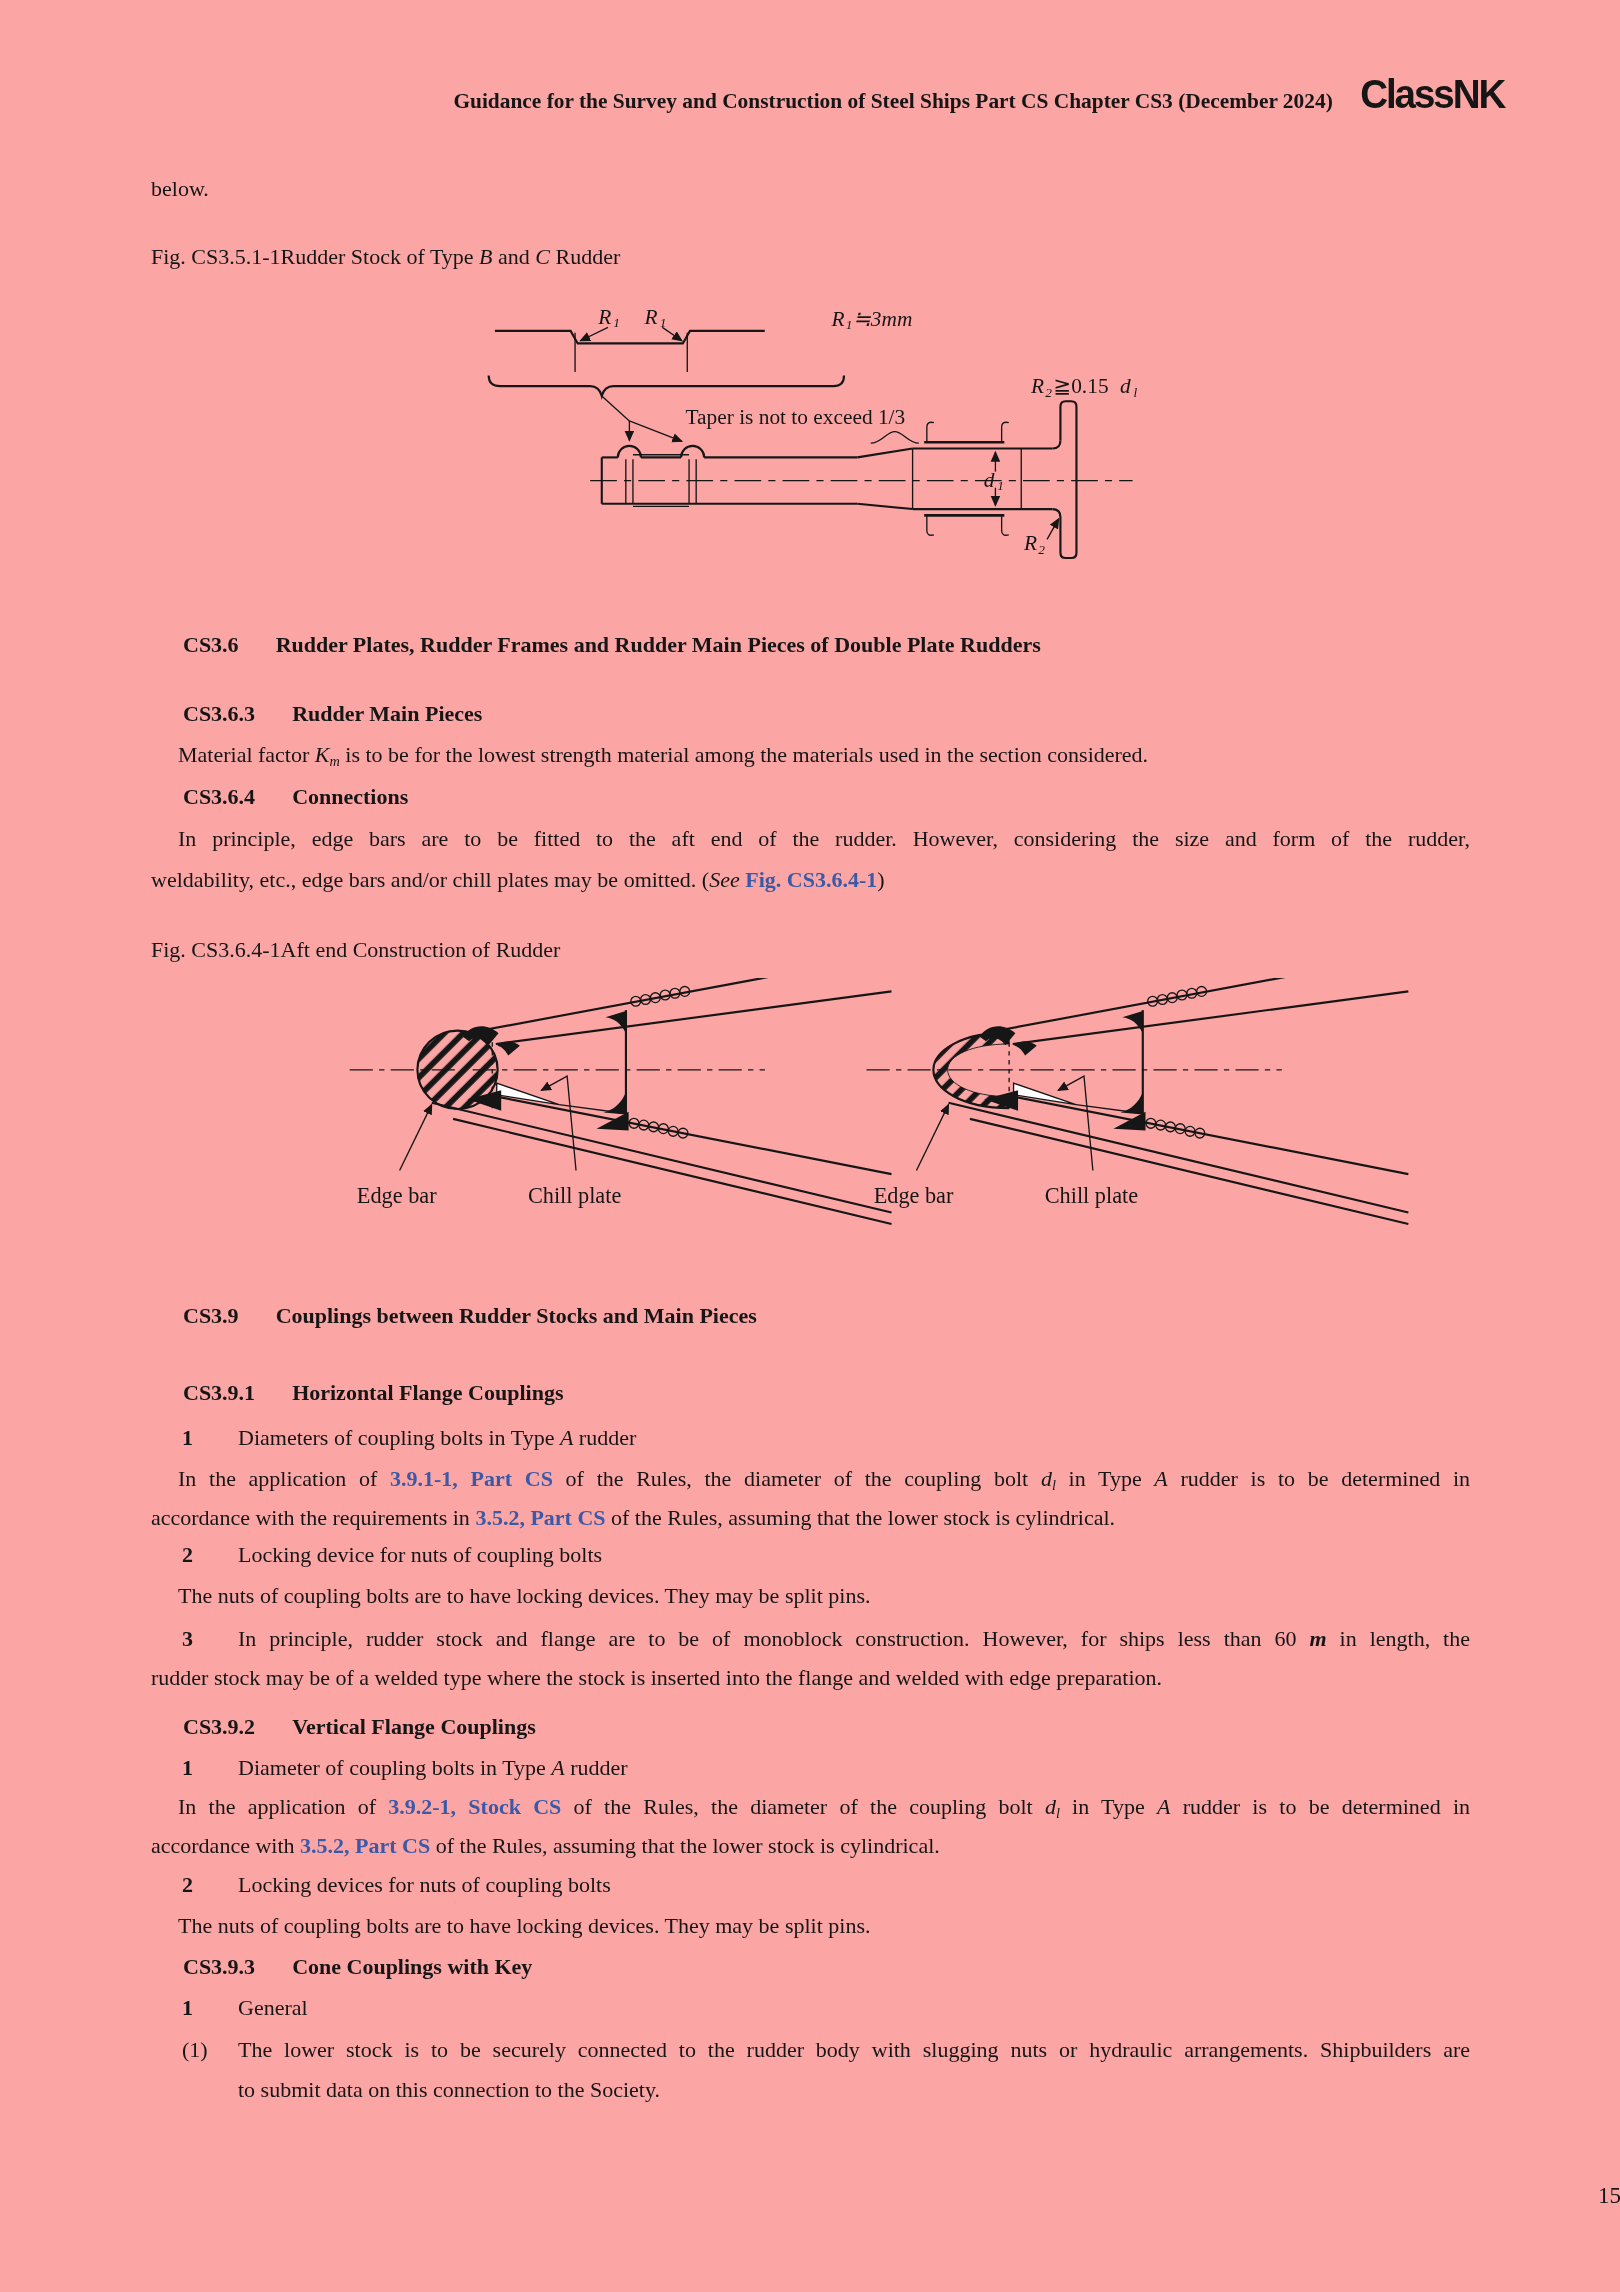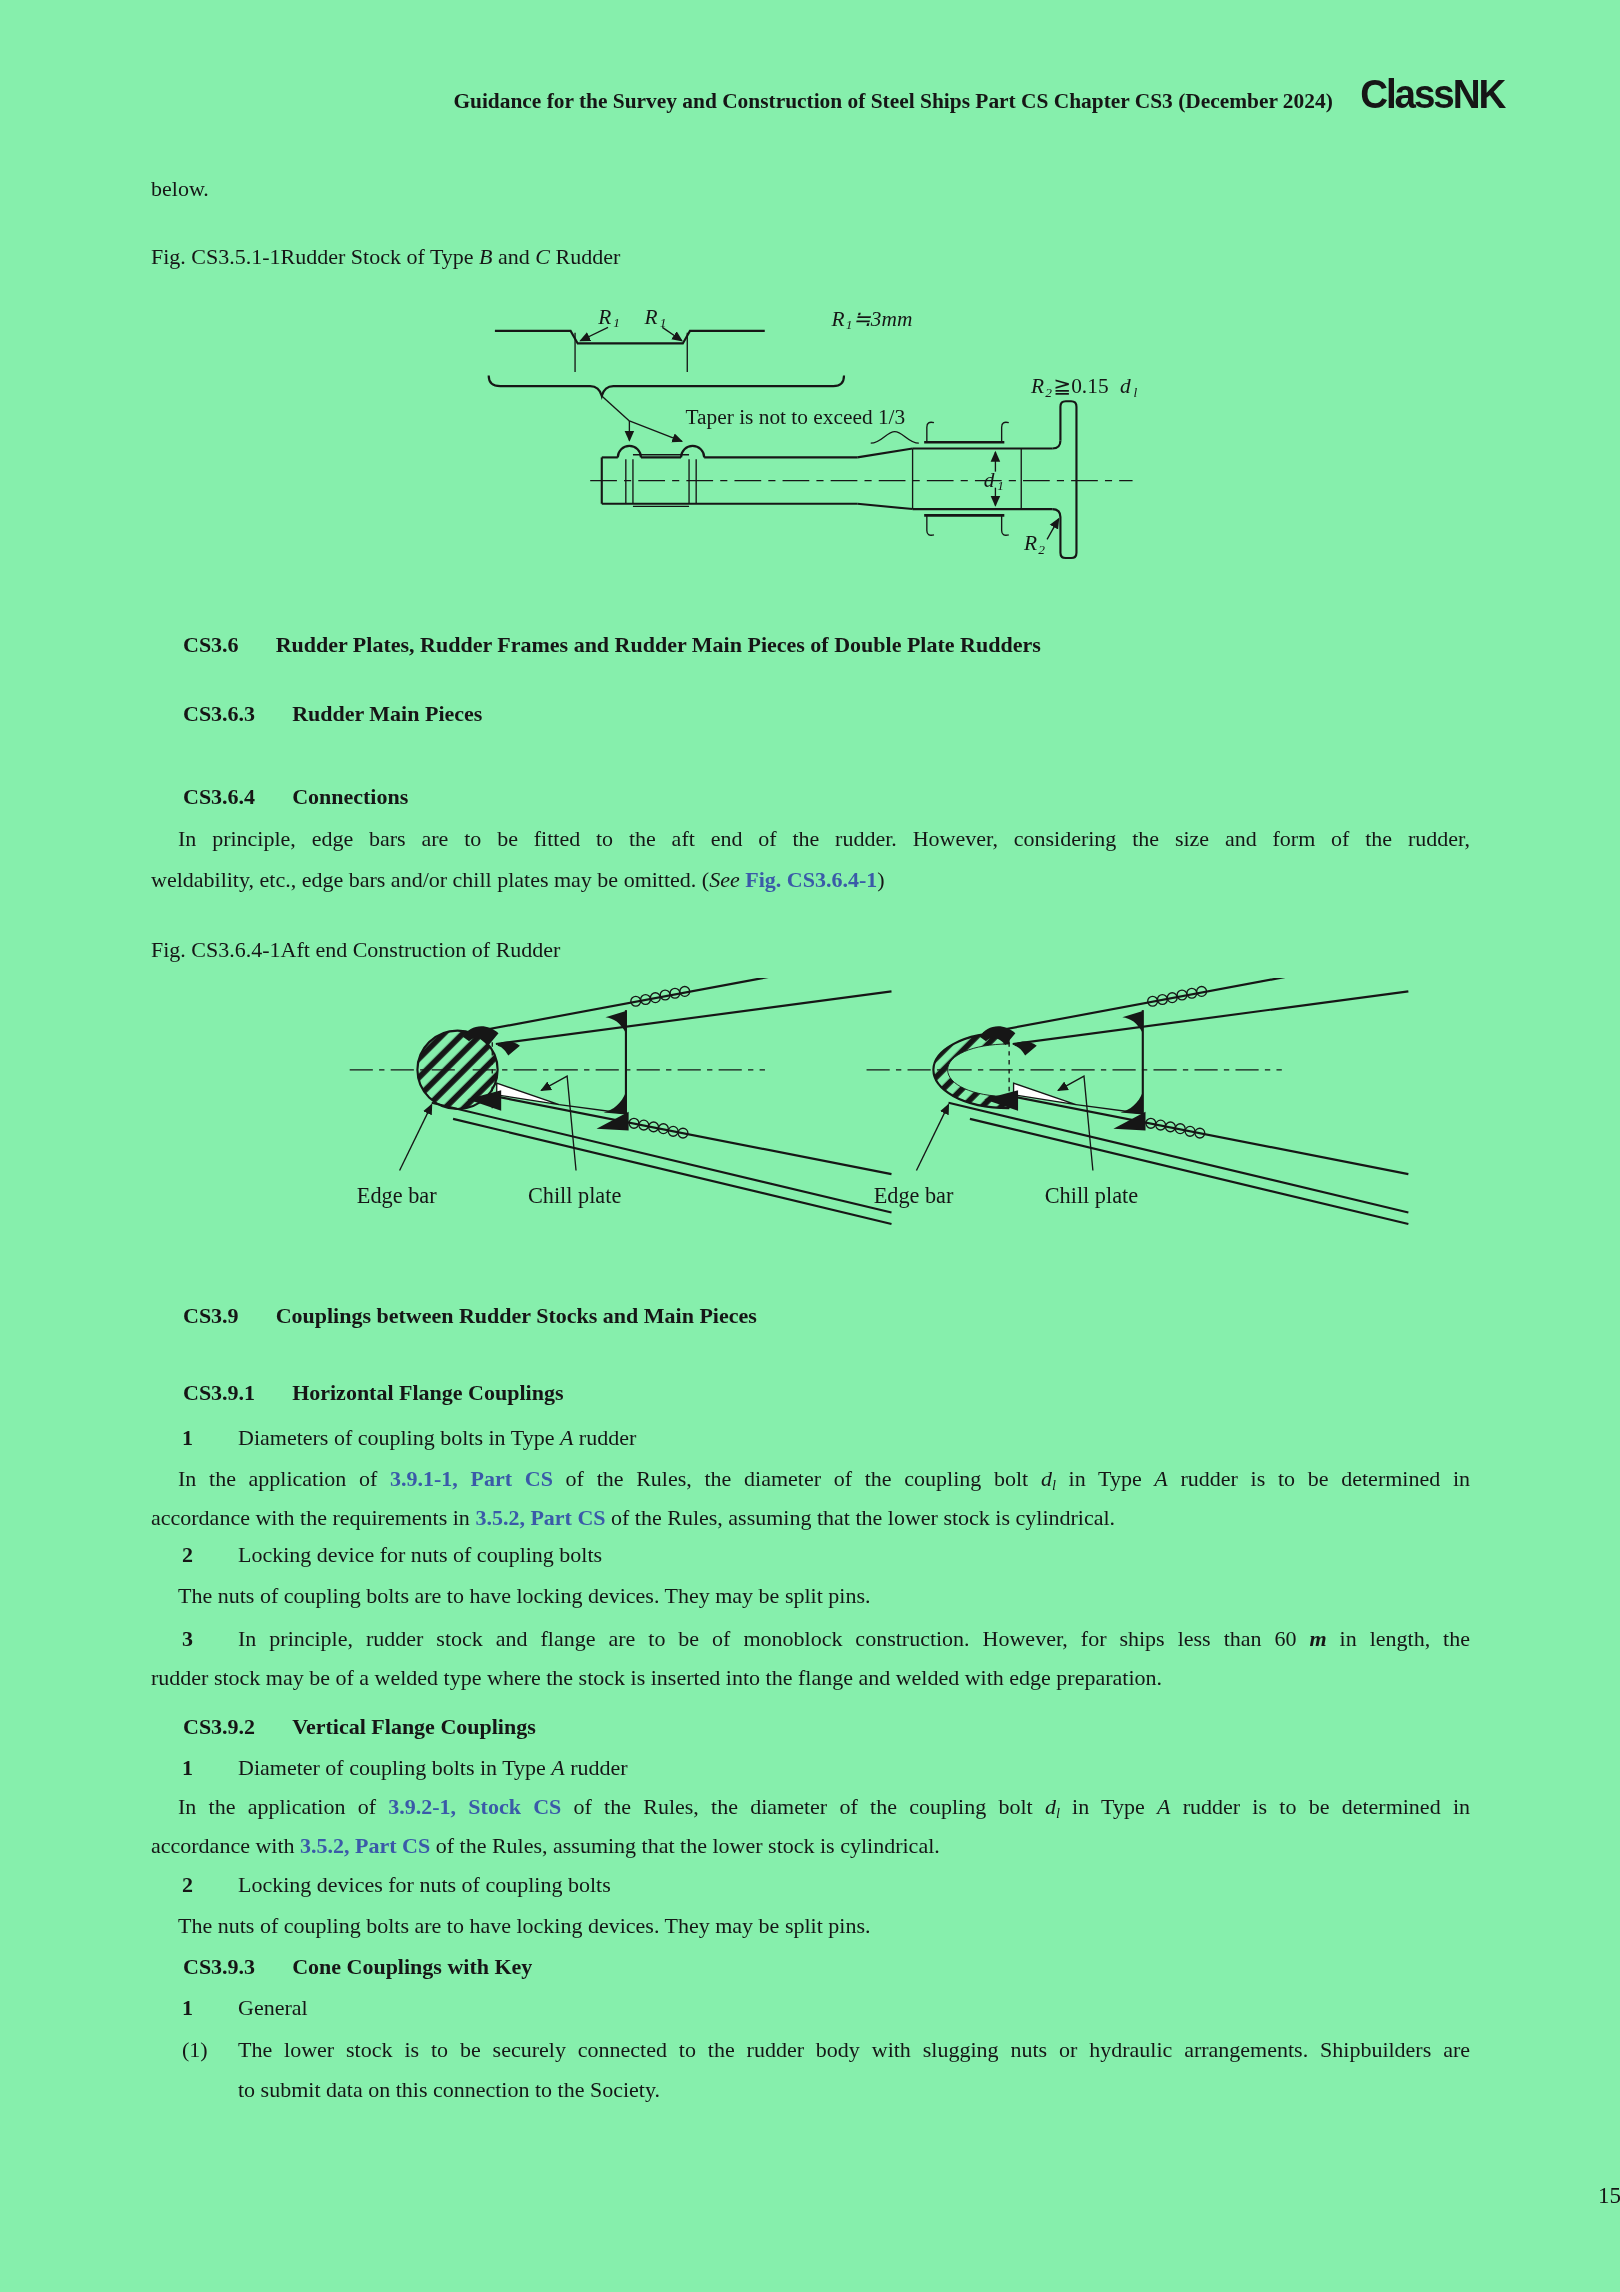--- a/index.html
+++ b/index.html
@@ -1,18 +1,18 @@
 <!DOCTYPE html>
 <html style="font-size:14.3px"><head>
 <meta charset="utf-8">
 <style>
   html,body{margin:0;padding:0;background:#9a9a9a;}
   .page{
     position:relative;width:1621px;height:2293px;margin:0 auto;
-    background:#86efac;color:#161616;
+    background:#fca5a5;color:#161616;
     font-family:"Liberation Serif","DejaVu Serif",serif;
     overflow:hidden;
   }
   
   .hdr{position:absolute;top:71px;right:117px;display:flex;align-items:baseline;gap:18px;}
   .hdr-title{font-size:21.4px;font-weight:bold;white-space:nowrap;}
   .logo{
     font-family:"Liberation Sans","DejaVu Sans",sans-serif;
     font-weight:bold;font-size:41px;letter-spacing:-2.2px;
     transform:scaleX(.94);transform-origin:right bottom;white-space:nowrap;
@@ -153,20 +153,21 @@
     </g>
   </svg>
 
   <div class="hd" style="top:624px">
     <span class="hnum">CS3.6</span><span>Rudder Plates, Rudder Frames and Rudder Main Pieces of Double Plate Rudders</span>
   </div>
 
   <div class="hd" style="top:693px">
     <span class="hnum">CS3.6.3</span><span>Rudder Main Pieces</span>
   </div>
+  <div class="ln ind" style="top:734px"><span>Material factor </span><span class="r-i">K</span><span class="r-isub">m</span><span> is to be for the lowest strength material among the materials used in the section considered.</span></div>
 
   <div class="hd" style="top:776px">
     <span class="hnum">CS3.6.4</span><span>Connections</span>
   </div>
   <div class="ln ind jst" style="top:818px"><span>In principle, edge bars are to be fitted to the aft end of the rudder. However, considering the size and form of the rudder,</span></div>
   <div class="ln" style="top:859px"><span>weldability, etc., edge bars and/or chill plates may be omitted. (</span><span class="r-i">See</span><span> </span><span class="r-link">Fig. CS3.6.4-1</span><span>)</span></div>
 
   <div class="cap" style="top:929px">Fig. CS3.6.4-1Aft end Construction of Rudder</div>
 
   <svg class="figsvg" style="left:339px;top:978px" width="1105" height="263" viewBox="0 0 1240 295">

